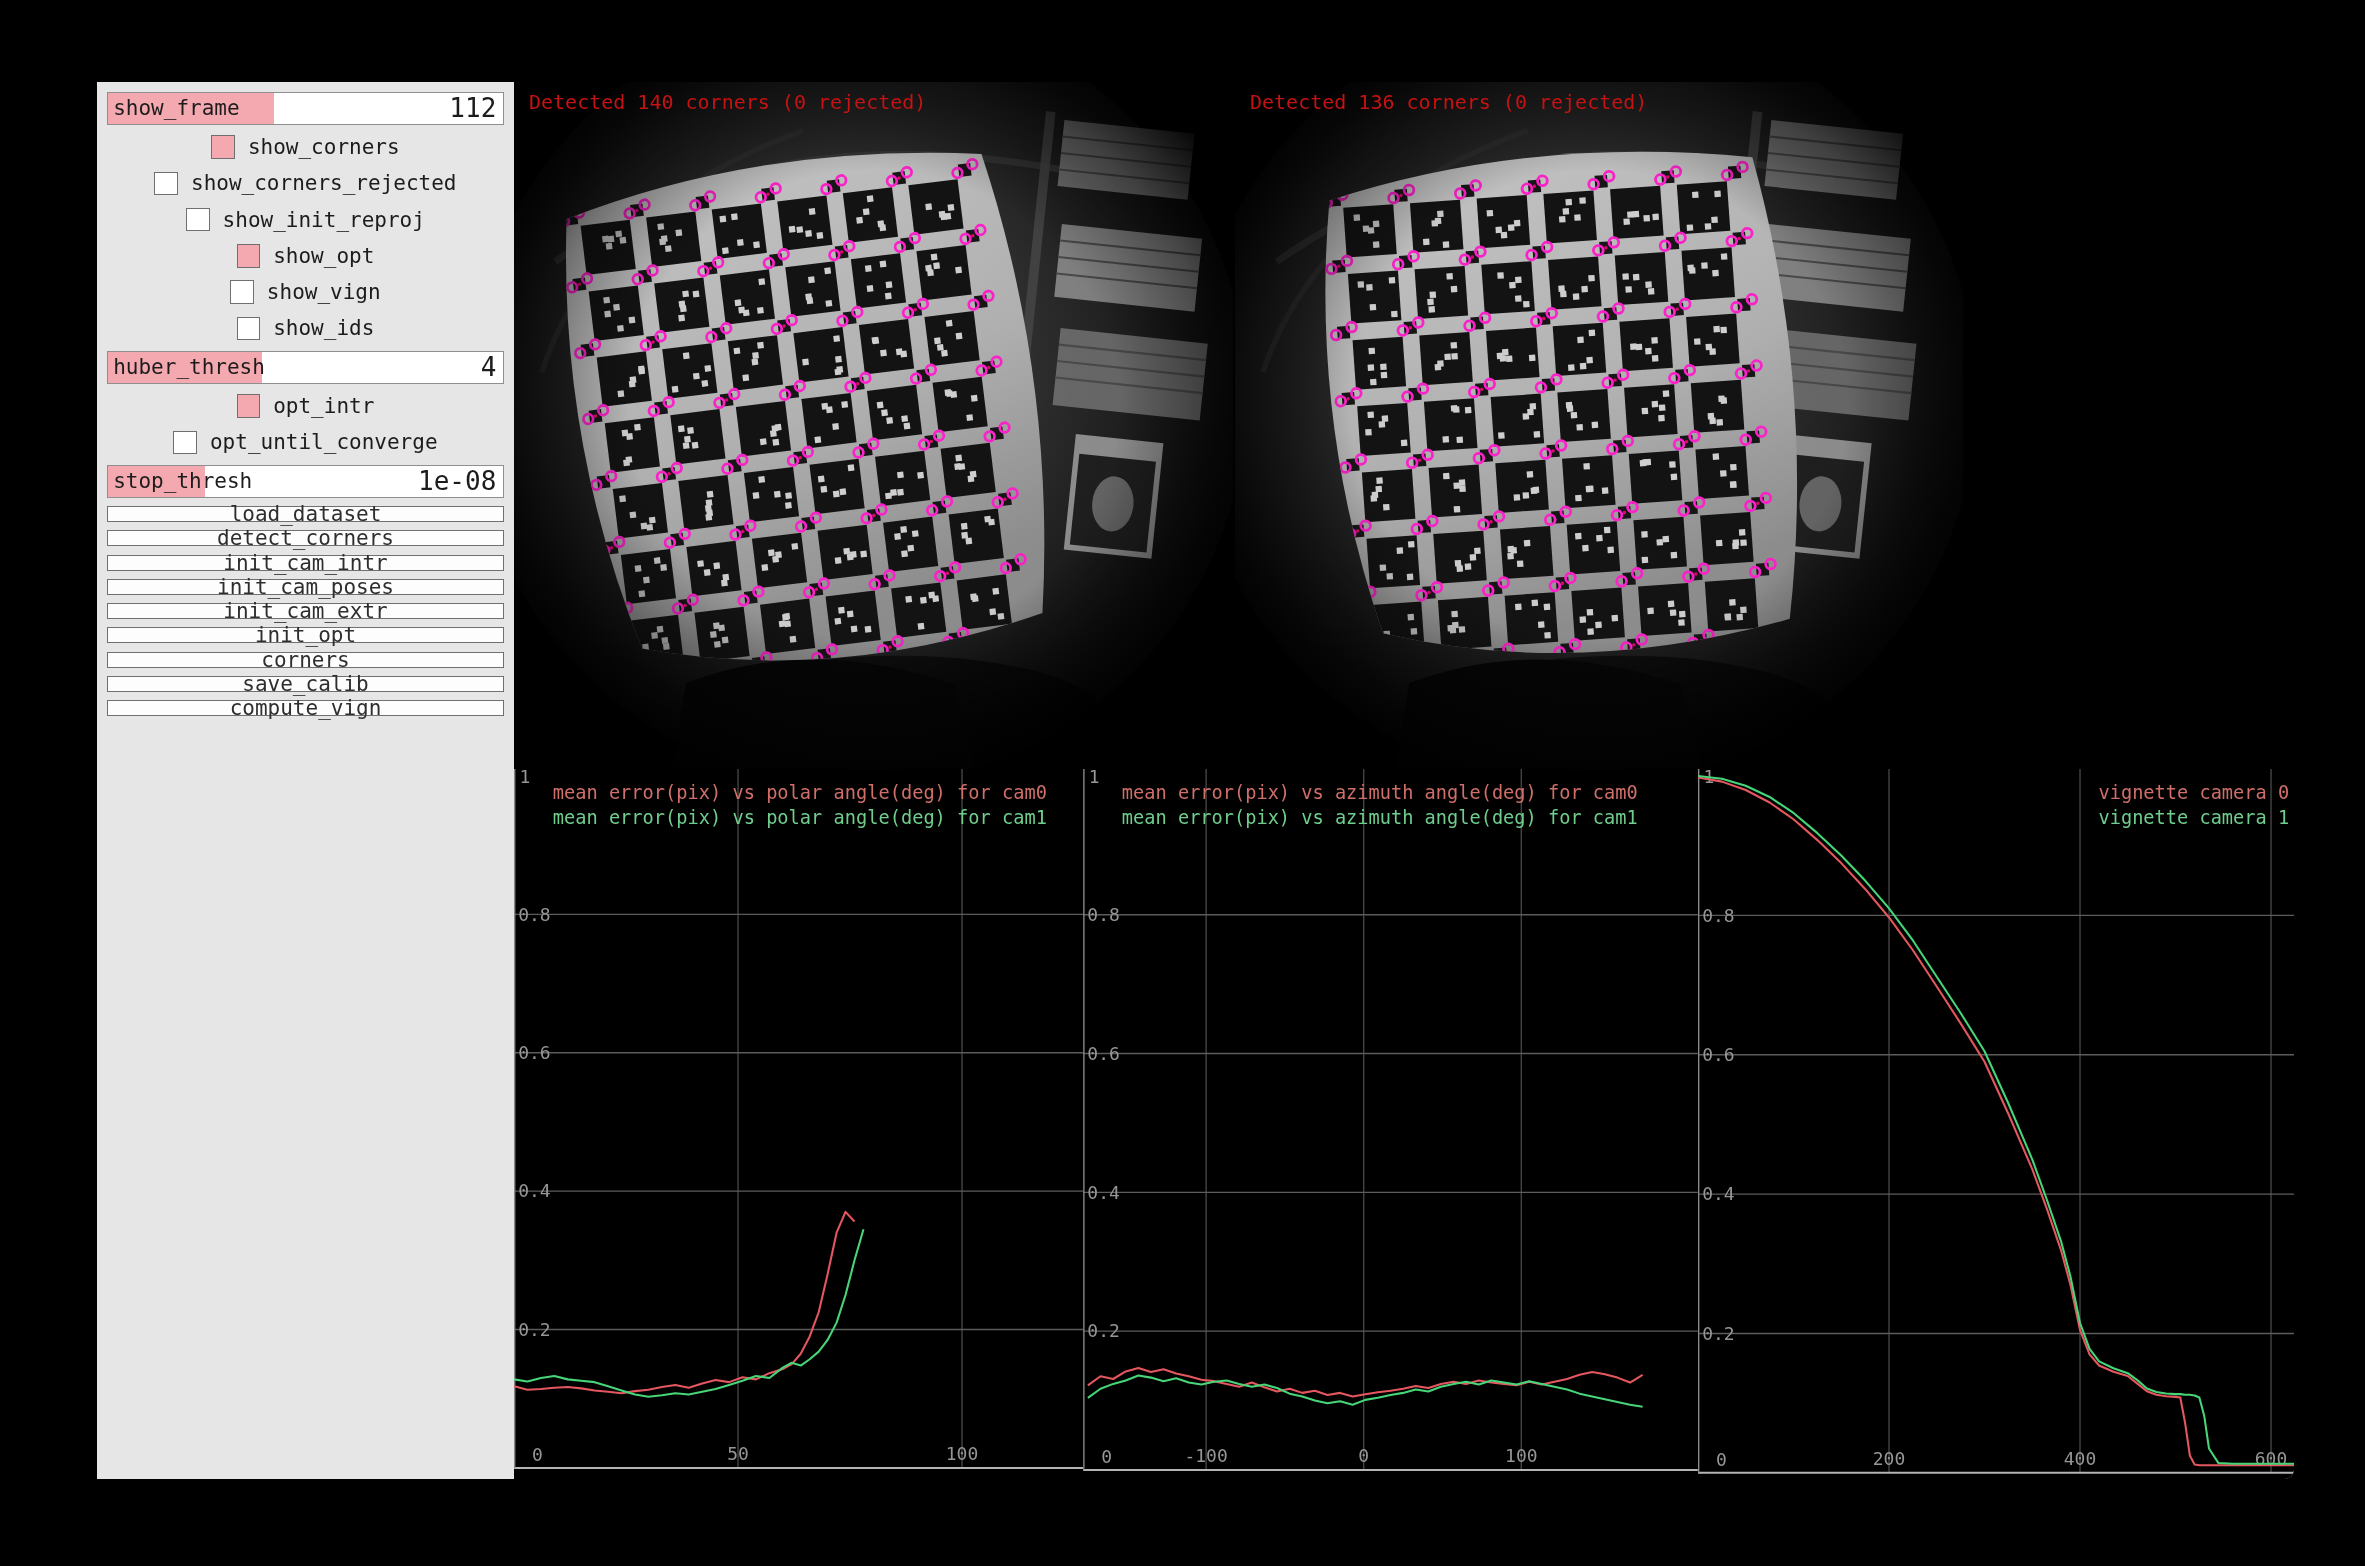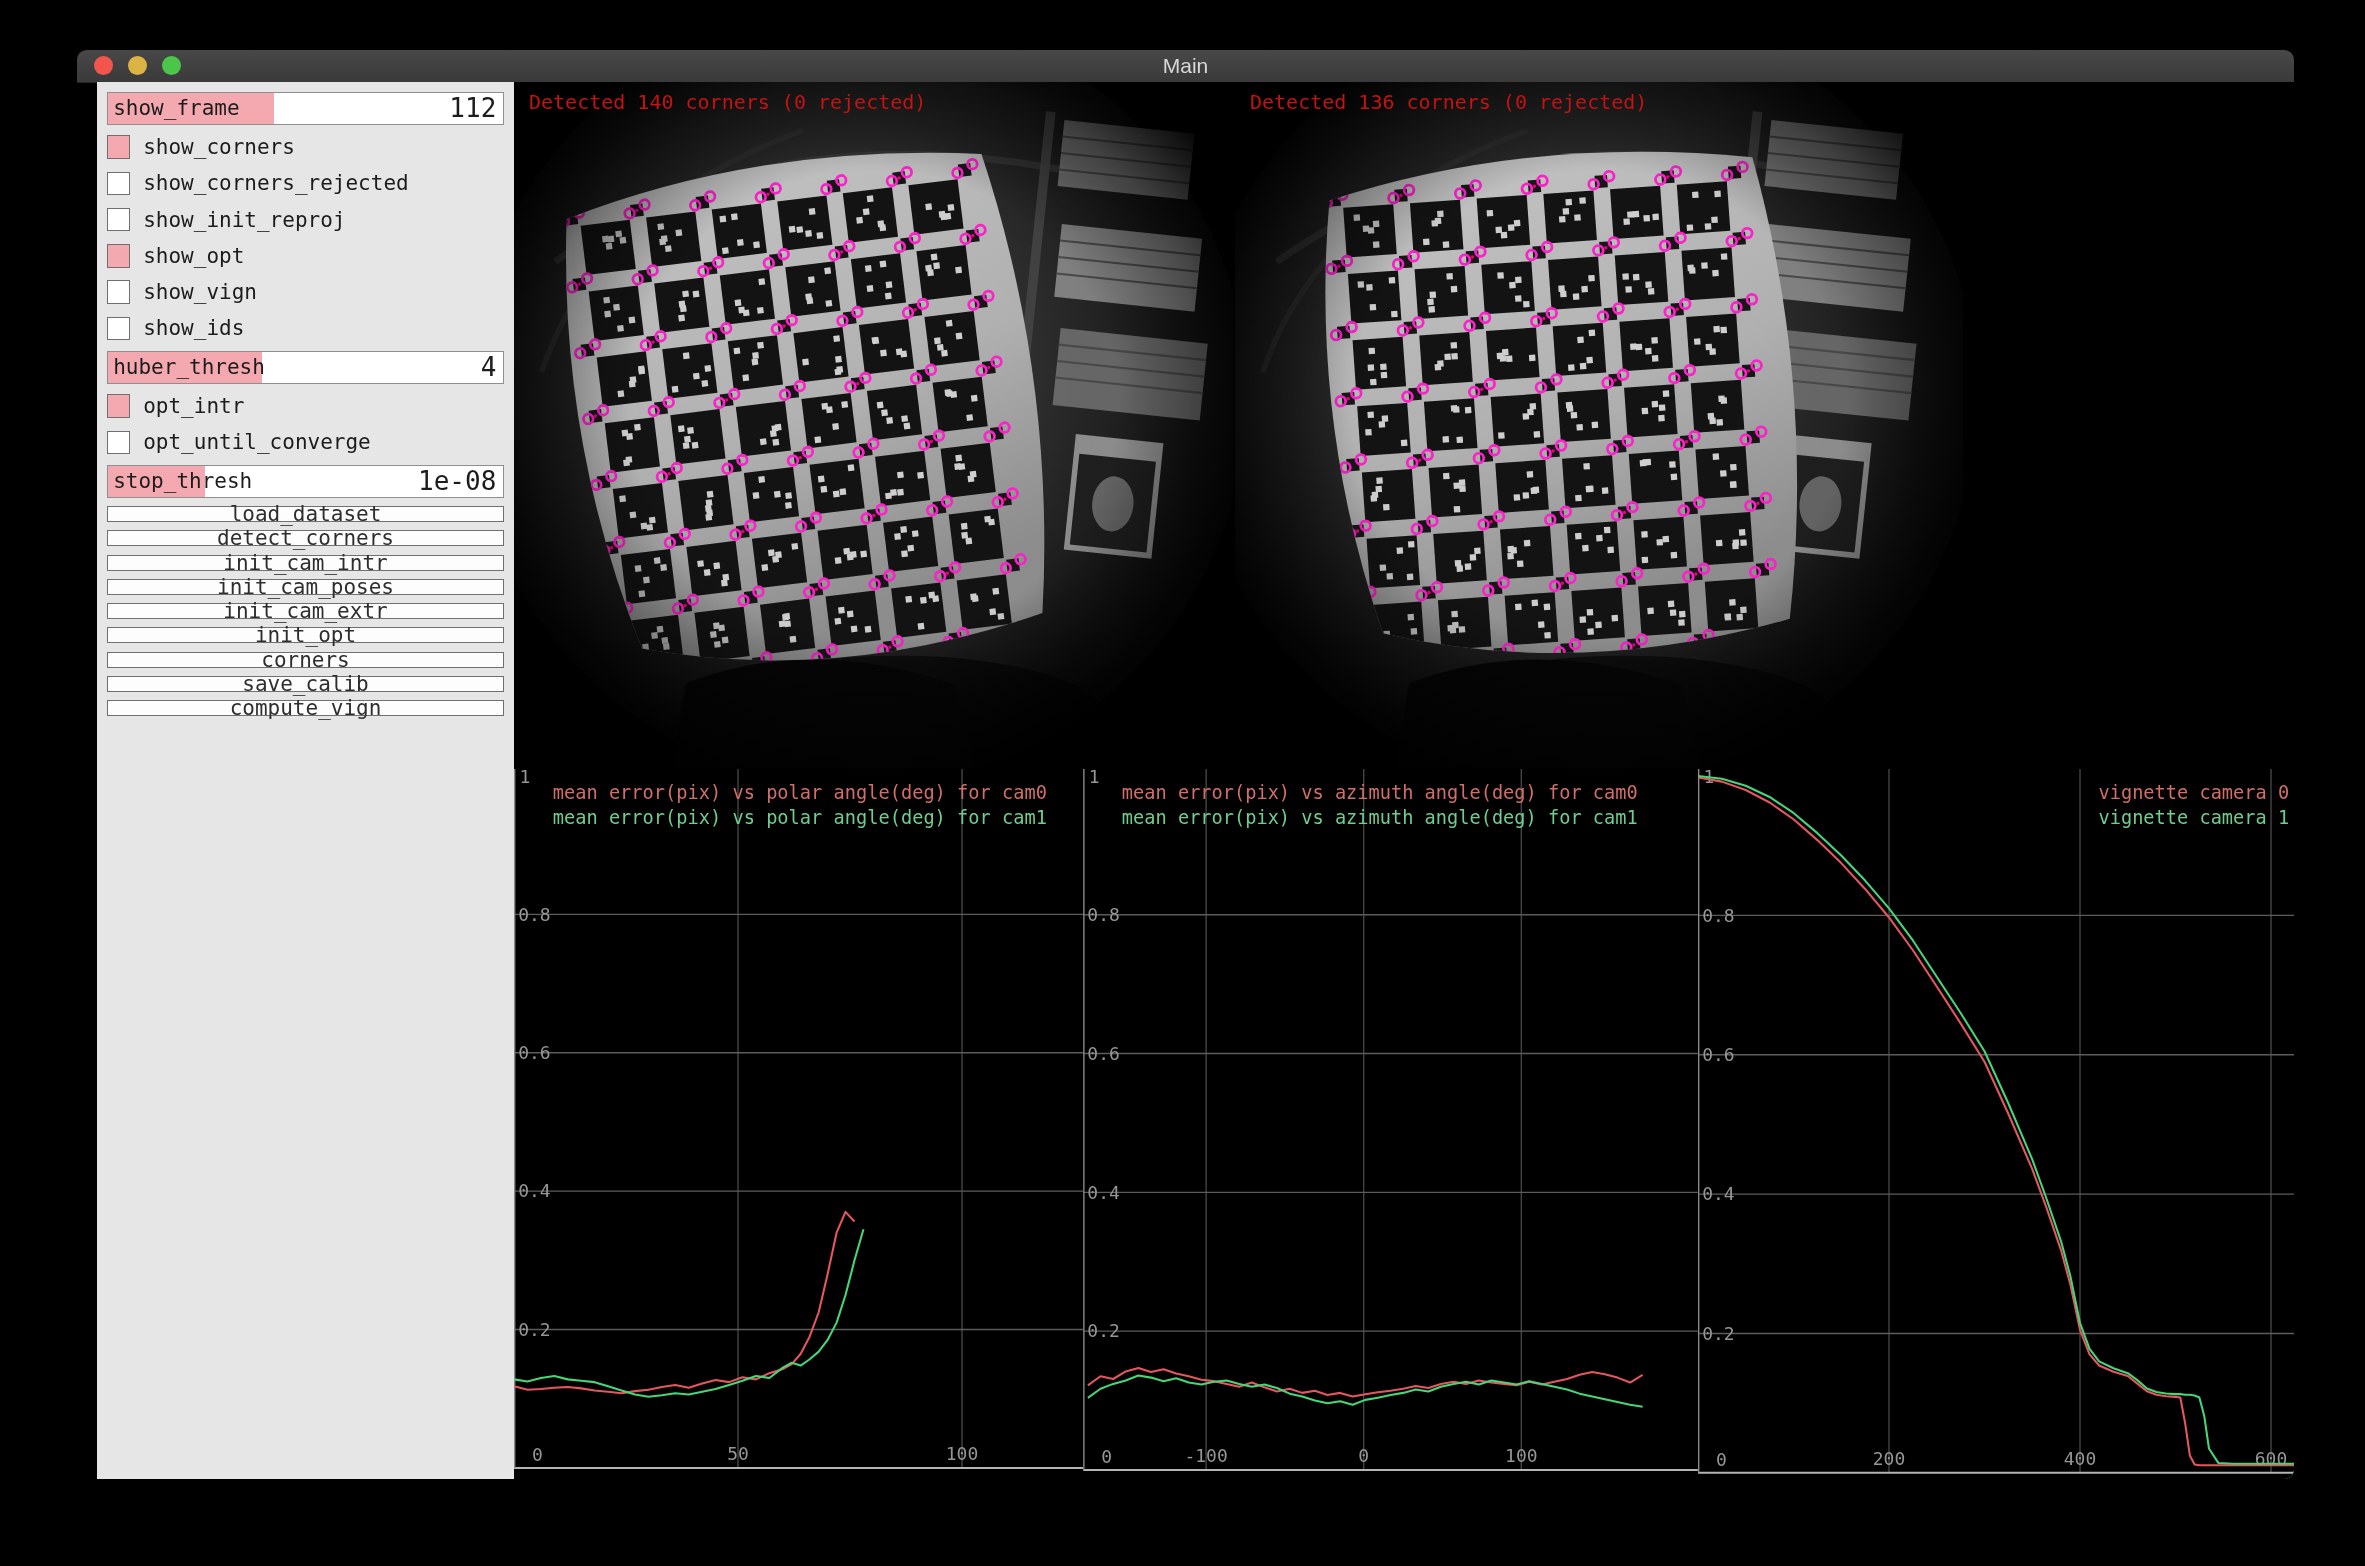--- a/index.html
+++ b/index.html
@@ -11,21 +11,21 @@
   .light.red{background:#f2554e;}
   .light.yellow{background:#dcb445;}
   .light.green{background:#4cc54b;}
   .title{position:absolute;left:0;right:0;top:0;height:32px;display:flex;align-items:center;justify-content:center;color:#d8d8d8;font-family:"Liberation Sans",sans-serif;font-size:21px;}
   .content{position:absolute;top:32px;bottom:0;left:0;right:0;display:flex;margin-left:20px;}
   #sidebar{width:417px;background:#e6e6e6;box-sizing:border-box;padding:9.7px 9.7px;display:flex;flex-direction:column;gap:8.3px;flex:none;}
   .slider{position:relative;height:33px;background:#fff;border:1.4px solid #8f8f8f;box-sizing:border-box;overflow:hidden;flex:none;}
   .slider .fill{position:absolute;left:0;top:0;bottom:0;background:#f4a9b0;}
   .slider .slabel{position:absolute;left:5.5px;top:0;bottom:0;display:flex;align-items:center;color:#1c1c1c;font-size:21px;}
   .slider .svalue{position:absolute;right:7px;top:0;bottom:0;display:flex;align-items:center;color:#1c1c1c;font-size:26px;}
-  .chk{display:flex;align-items:center;gap:13px;height:28px;flex:none;}
+  .chk{display:flex;align-items:center;gap:13px;height:28px;flex:none;justify-content:center;}
   .chk .box{width:23.5px;height:23.5px;background:#fff;border:1.4px solid #6f6f6f;box-sizing:border-box;flex:none;}
   .chk .box.on{background:#f4a9b0;}
   .chk .clabel{color:#1c1c1c;font-size:21px;}
   .btn{height:16px;background:#fdfdfd;border:1.4px solid #707070;box-sizing:border-box;display:flex;align-items:center;justify-content:center;color:#2e2e2e;font-size:21px;cursor:default;flex:none;}
   #main{flex:1;display:flex;flex-direction:column;background:#5eead4;}
   #cameras{height:687px;display:flex;flex:none;}
   .camera{position:relative;height:100%;flex:none;overflow:hidden;}
   .camera.c0{width:719px;border-right:2.1px solid #000;}
   .camera.c1{width:728px;}
   .camera svg{position:absolute;left:0;top:0;width:100%;height:100%;}
@@ -34,28 +34,20 @@
   #plots{flex:1;display:flex;}
   .plot{position:relative;height:100%;background:#000;}
   .plot.p0{width:569px;}
   .plot.p1{width:615px;}
   .plot.p2{flex:1;}
 </style>
 </head>
 <body>
 
 <div id="window">
-  <div class="titlebar">
-    <div class="lights">
-      <div class="light red"></div>
-      <div class="light yellow"></div>
-      <div class="light green"></div>
-    </div>
-    <div class="title">Main</div>
-  </div>
   <div class="content">
     <div id="sidebar">
         <div class="slider">
           <div class="fill" style="width: 42%;"></div>
           <span class="slabel">show_frame</span>
           <span class="svalue">112</span>
         </div>
         <div class="chk">
           <div class="box on"></div>
           <span class="clabel">show_corners</span>

